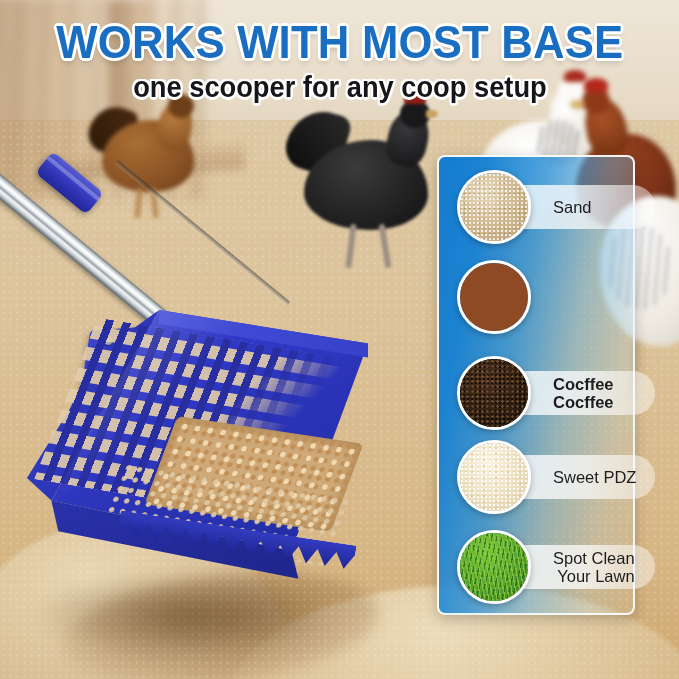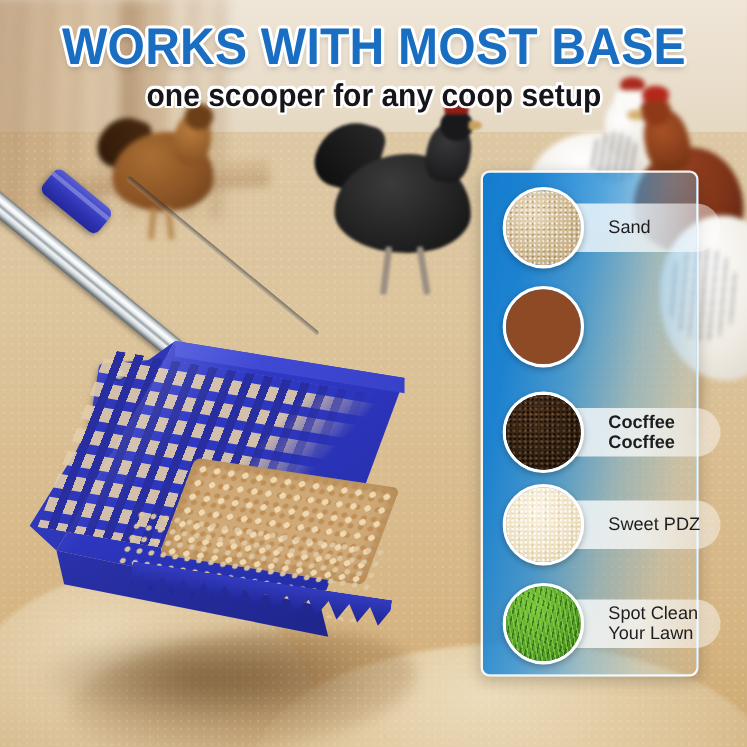--- a/index.html
+++ b/index.html
@@ -523,21 +523,21 @@
 
     <div class="row" style="top:278px;">
       <div class="pill">
         <span>Sweet PDZ</span>
       </div>
       <div class="swatch">
         <div class="tex-pdz"></div>
       </div>
     </div>
 
-    <div class="row" style="top:368px;">
+    <div class="row" style="top:368px;text-align:right;">
       <div class="pill">
         <span><span>Spot Clean</span><br><span>Your Lawn</span></span>
       </div>
       <div class="swatch">
         <div class="tex-lawn"></div>
       </div>
     </div>
 
   </div>
 

